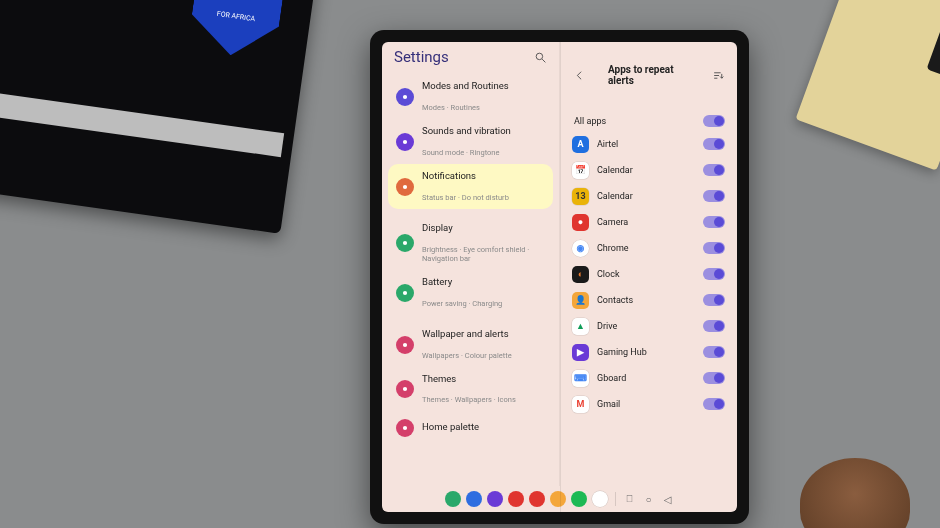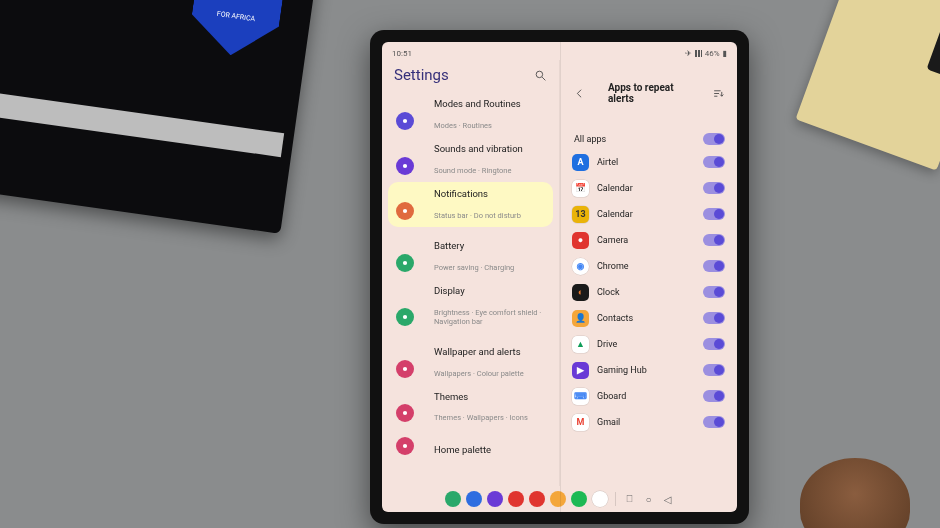--- a/index.html
+++ b/index.html
@@ -25,21 +25,21 @@
   .panes{flex:1;display:flex;min-height:0}
   .pane{flex:1;display:flex;flex-direction:column;min-width:0}
   .pane.left{border-right:1px solid rgba(0,0,0,.05)}
   .pane-header{display:flex;align-items:center;justify-content:space-between;padding:6px 12px 8px}
   .pane-header h1{margin:0;font-size:15px;font-weight:400;color:#36307a}
   .pane-header h2{margin:16px;font-size:10px;font-weight:700;color:#222;flex:1;padding-left:6px}
   .hdr-ico{width:14px;height:14px;display:flex;align-items:center;justify-content:center;color:#444}
   .hdr-ico svg{width:13px;height:13px;stroke:#444;fill:none;stroke-width:1.6}
   
   .s-list{flex:1;overflow:hidden;padding:0 6px}
-  .s-item{display:flex;align-items:flex-end;gap:20px;padding:7px 8px;border-radius:10px}
+  .s-item{display:flex;align-items:center;gap:8px;padding:7px 8px;border-radius:10px}
   .s-item.selected{background:#fef9c3}
   .s-ico{width:18px;height:18px;border-radius:50%;flex-shrink:0;margin-top:1px;display:flex;align-items:center;justify-content:center}
   .s-ico svg{width:10px;height:10px;fill:#fff}
   .s-txt{min-width:0}
   .s-title{font-size:9.5px;color:#222;line-height:1.15}
   .s-sub{font-size:7.5px;color:#8a8a8a;line-height:1.2;margin-top:11px}
   .s-gap{height:7px}
   
   .a-list{flex:1;overflow:hidden;padding:0 8px}
   .a-row{display:flex;align-items:center;gap:8px;padding:4.5px 4px}
@@ -63,29 +63,20 @@
   <div class="label-strip"></div>
 
 </div>
 <div class="wood"></div>
 <div class="thumb"></div>
 
 <div class="tablet">
   <div class="fold-line"></div>
   <div class="screen">
 
-    <div class="status">
-      <span>10:51</span>
-      <span class="right">
-        <span>✈</span>
-        <span class="sig"></span>
-        <span>46%</span>
-        <span>▮</span>
-      </span>
-    </div>
 
     <div class="panes">
 
       <div class="pane left">
         <div class="pane-header">
           <h1>Settings</h1>
           <span class="hdr-ico">
             <svg viewBox="0 0 24 24">
                 <circle cx="10" cy="10" r="6"></circle>
                 <line x1="15" y1="15" x2="21" y2="21"></line>
@@ -127,33 +118,33 @@
               </div>
             </div>
             <div class="s-gap"></div>
             <div class="s-item">
               <div class="s-ico" style="background: rgb(42, 168, 106);">
                 <svg viewBox="0 0 24 24">
                   <circle cx="12" cy="12" r="5"></circle>
                 </svg>
               </div>
               <div class="s-txt">
+                <div class="s-title">Display</div>
+                <div class="s-sub">Brightness · Eye comfort shield · Navigation bar</div>
+              </div>
+            </div>
+            <div class="s-item">
+              <div class="s-ico" style="background: rgb(42, 168, 106);">
+                <svg viewBox="0 0 24 24">
+                  <circle cx="12" cy="12" r="5"></circle>
+                </svg>
+              </div>
+              <div class="s-txt">
                 <div class="s-title">Battery</div>
                 <div class="s-sub">Power saving · Charging</div>
-              </div>
-            </div>
-            <div class="s-item">
-              <div class="s-ico" style="background: rgb(42, 168, 106);">
-                <svg viewBox="0 0 24 24">
-                  <circle cx="12" cy="12" r="5"></circle>
-                </svg>
-              </div>
-              <div class="s-txt">
-                <div class="s-title">Display</div>
-                <div class="s-sub">Brightness · Eye comfort shield · Navigation bar</div>
               </div>
             </div>
             <div class="s-gap"></div>
             <div class="s-item">
               <div class="s-ico" style="background: rgb(212, 63, 106);">
                 <svg viewBox="0 0 24 24">
                   <circle cx="12" cy="12" r="5"></circle>
                 </svg>
               </div>
               <div class="s-txt">

